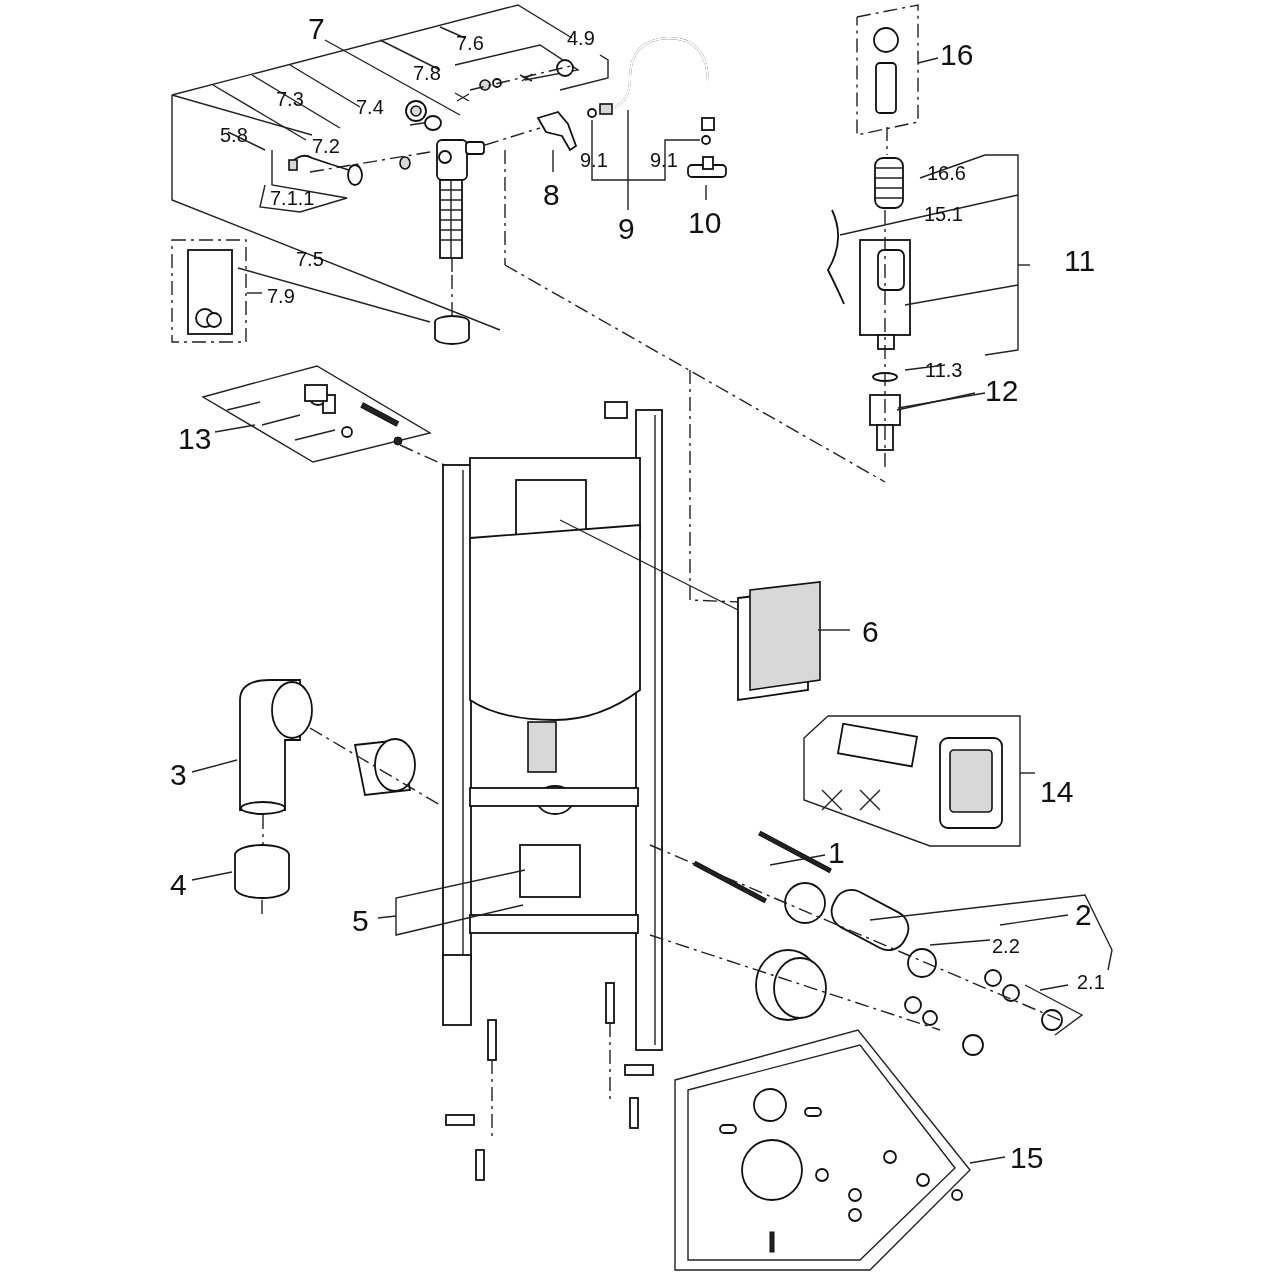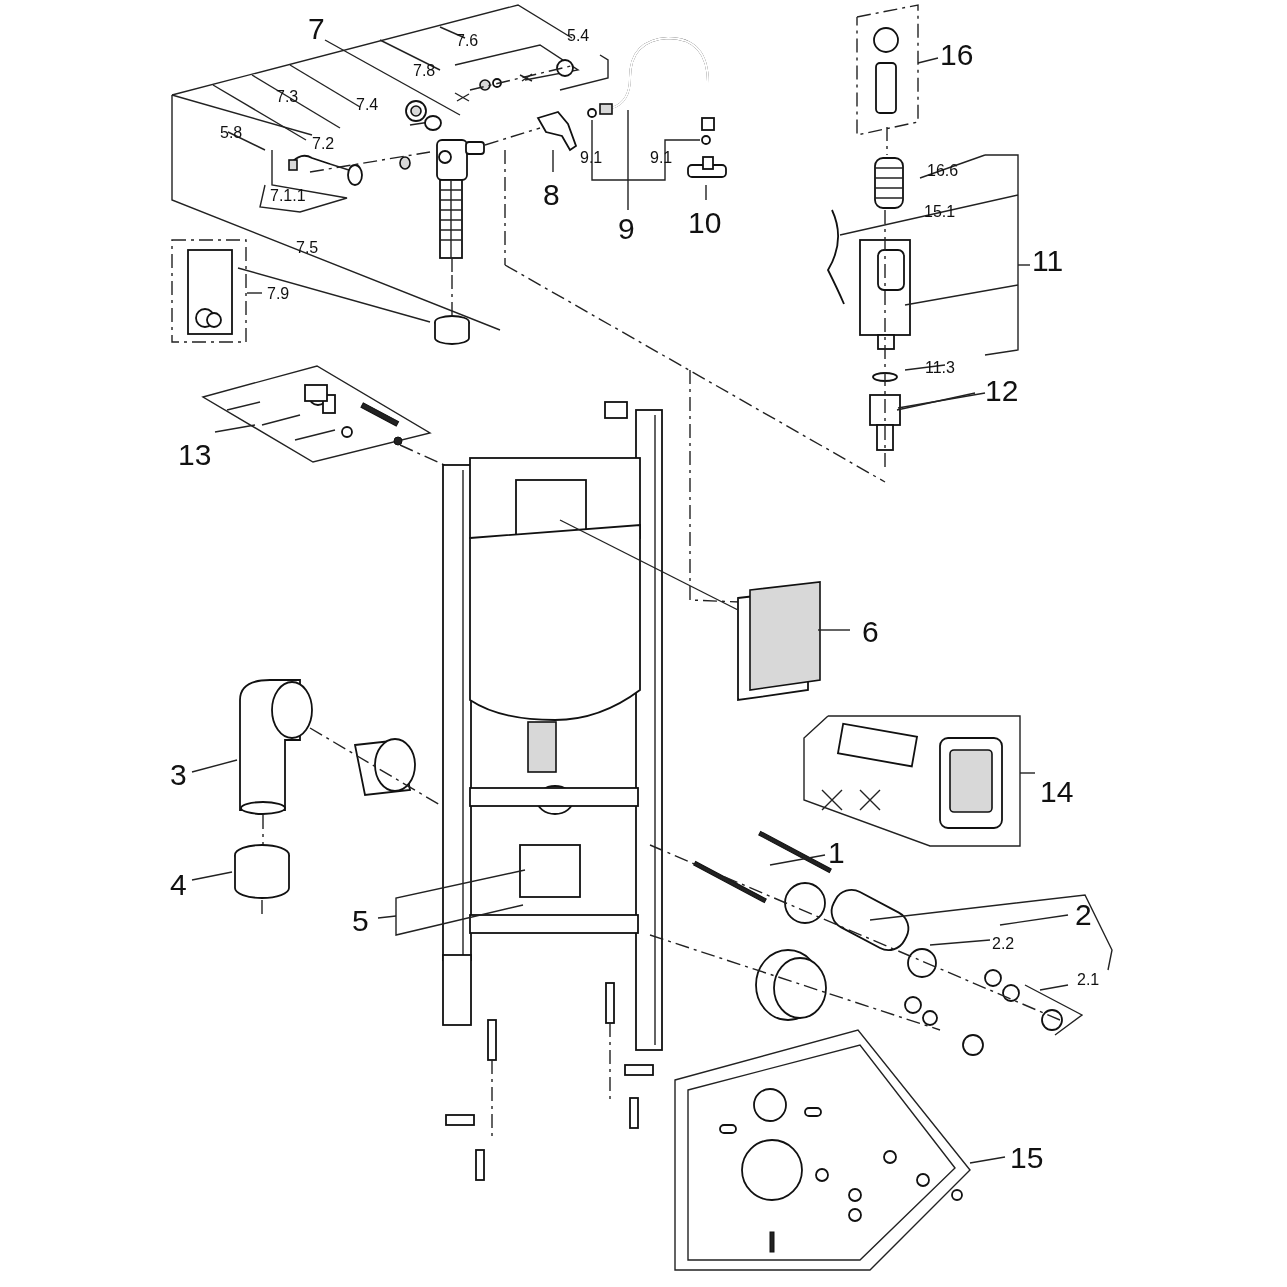--- a/index.html
+++ b/index.html
@@ -5,21 +5,21 @@
   html,body{margin:0;padding:0;background:#ffffff;}
   body{width:1287px;height:1287px;position:relative;overflow:hidden;font-family:"Liberation Sans",sans-serif;}
   svg{position:absolute;left:0;top:0;}
   .ln{stroke:#222;stroke-width:1.4;fill:none;}
   .dash{stroke:#222;stroke-width:1.4;fill:none;stroke-dasharray:14 5 3 5;}
   .part{stroke:#111;stroke-width:1.8;fill:#fff;}
   .partg{stroke:#111;stroke-width:1.6;fill:#d8d8d8;}
   .dark{fill:#222;stroke:#111;}
   .lbl{position:absolute;color:#111;font-family:"Liberation Sans",sans-serif;white-space:nowrap;line-height:1;}
   .big{font-size:30px;}
-  .sm{font-size:16px;}
+  .sm{font-size:20px;}
 </style>
 </head>
 <body>
 
 <svg width="1287" height="1287" viewBox="0 0 1287 1287">
 
   <g>
     <polyline class="ln" points="172,95 518,5 572,38"></polyline>
     <polyline class="ln" points="172,95 172,200 500,330"></polyline>
     <line class="ln" x1="172" y1="95" x2="312" y2="135"></line>
@@ -245,41 +245,41 @@
     <circle class="part" cx="855" cy="1215" r="6"></circle>
     <circle class="part" cx="957" cy="1195" r="5"></circle>
     <line class="ln" x1="970" y1="1163" x2="1005" y2="1157"></line>
   </g>
 
   <line class="ln" x1="897" y1="410" x2="975" y2="393"></line>
 </svg>
 
 <span class="lbl big" style="left:308px;top:14px">7</span>
 <span class="lbl sm" style="left:456px;top:33px">7.6</span>
-<span class="lbl sm" style="left:567px;top:28px">5.4</span>
+<span class="lbl sm" style="left:567px;top:28px">4.9</span>
 <span class="lbl sm" style="left:413px;top:63px">7.8</span>
 <span class="lbl sm" style="left:276px;top:89px">7.3</span>
 <span class="lbl sm" style="left:356px;top:97px">7.4</span>
 <span class="lbl sm" style="left:220px;top:125px">5.8</span>
 <span class="lbl sm" style="left:312px;top:136px">7.2</span>
 <span class="lbl sm" style="left:270px;top:188px">7.1.1</span>
-<span class="lbl sm" style="left:296px;top:240px">7.5</span>
+<span class="lbl sm" style="left:296px;top:249px">7.5</span>
 <span class="lbl sm" style="left:267px;top:286px">7.9</span>
 <span class="lbl sm" style="left:580px;top:150px">9.1</span>
 <span class="lbl sm" style="left:650px;top:150px">9.1</span>
 <span class="lbl big" style="left:543px;top:180px">8</span>
 <span class="lbl big" style="left:618px;top:214px">9</span>
 <span class="lbl big" style="left:688px;top:208px">10</span>
 <span class="lbl big" style="left:940px;top:40px">16</span>
 <span class="lbl sm" style="left:927px;top:163px">16.6</span>
 <span class="lbl sm" style="left:924px;top:204px">15.1</span>
-<span class="lbl big" style="left:1032px;top:246px">11</span>
+<span class="lbl big" style="left:1064px;top:246px">11</span>
 <span class="lbl sm" style="left:925px;top:360px">11.3</span>
 <span class="lbl big" style="left:985px;top:376px">12</span>
-<span class="lbl big" style="left:178px;top:440px">13</span>
+<span class="lbl big" style="left:178px;top:424px">13</span>
 <span class="lbl big" style="left:862px;top:617px">6</span>
 <span class="lbl big" style="left:1040px;top:777px">14</span>
 <span class="lbl big" style="left:170px;top:760px">3</span>
 <span class="lbl big" style="left:170px;top:870px">4</span>
 <span class="lbl big" style="left:352px;top:906px">5</span>
 <span class="lbl big" style="left:828px;top:838px">1</span>
 <span class="lbl big" style="left:1075px;top:900px">2</span>
 <span class="lbl sm" style="left:992px;top:936px">2.2</span>
 <span class="lbl sm" style="left:1077px;top:972px">2.1</span>
 <span class="lbl big" style="left:1010px;top:1143px">15</span>

